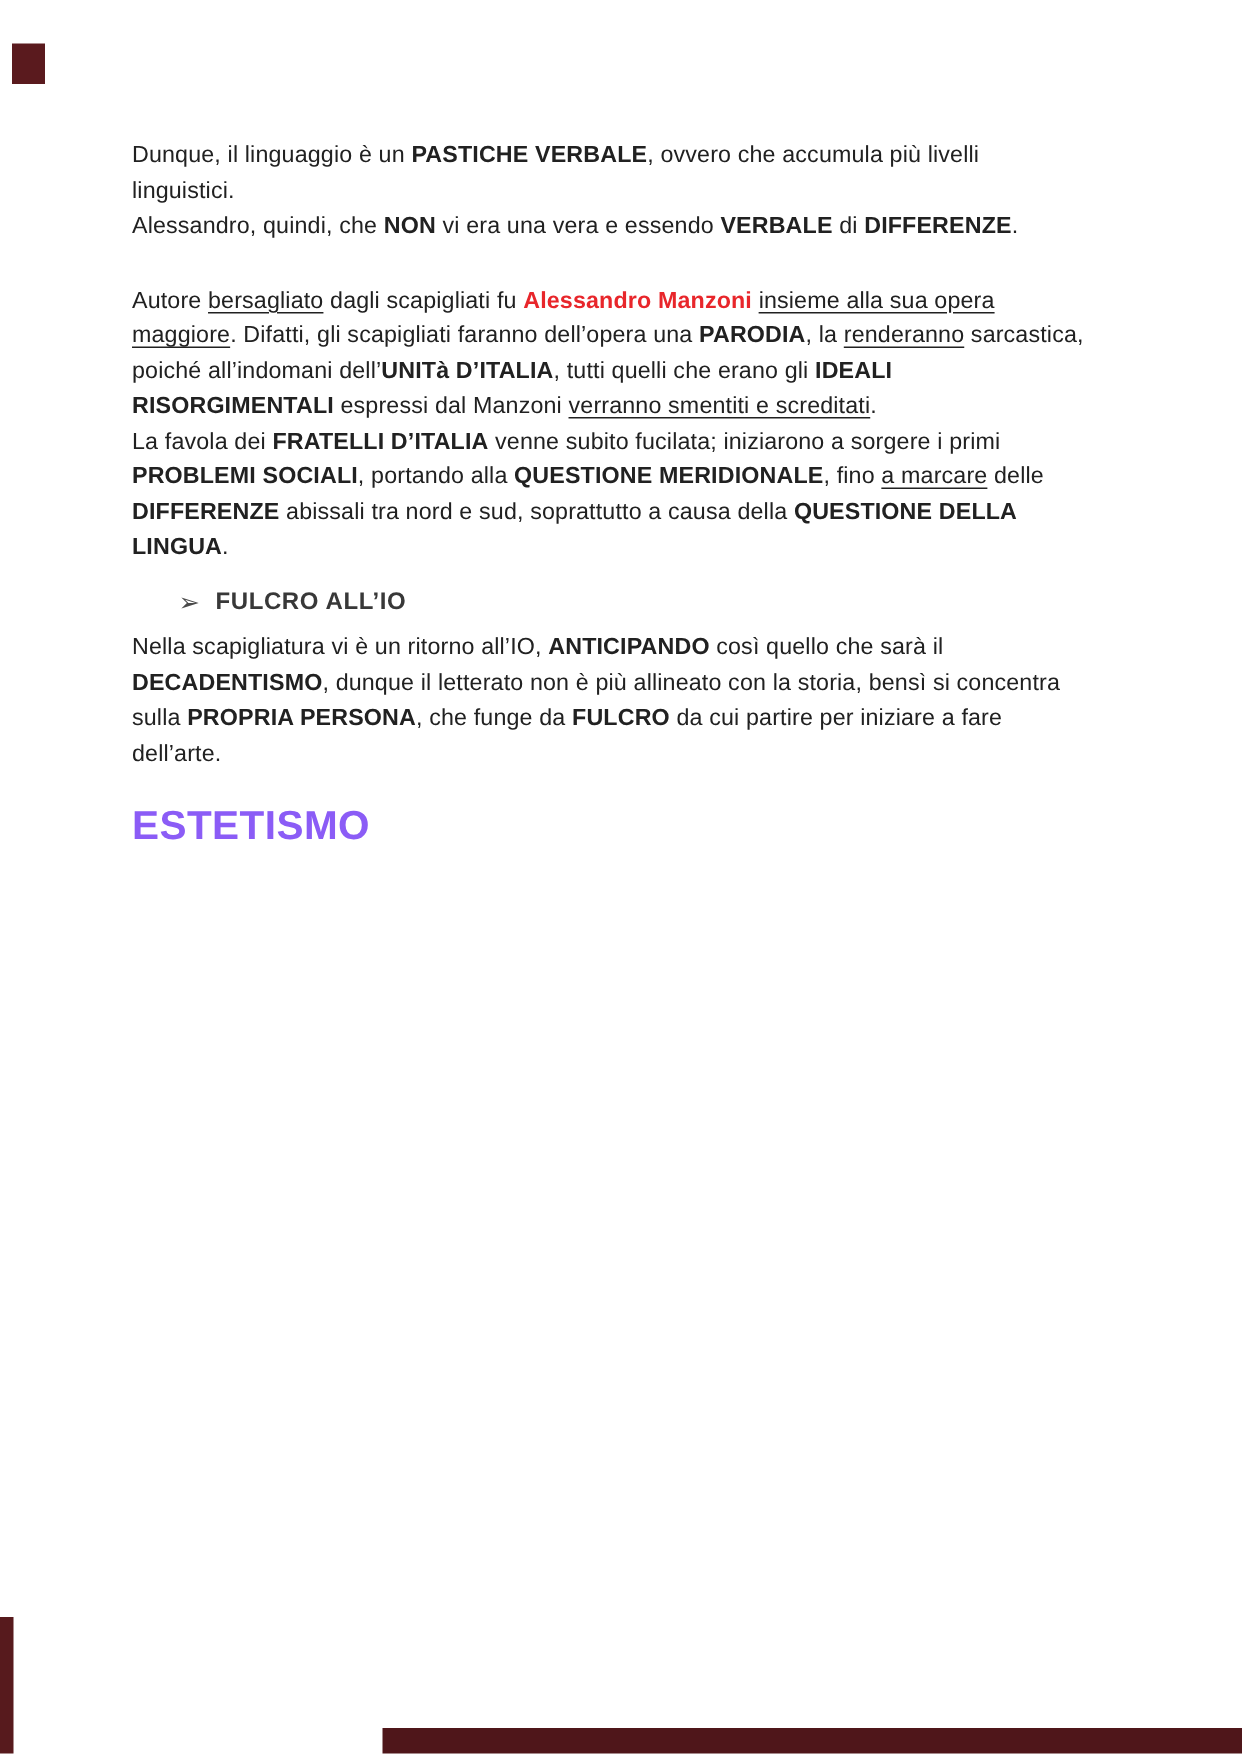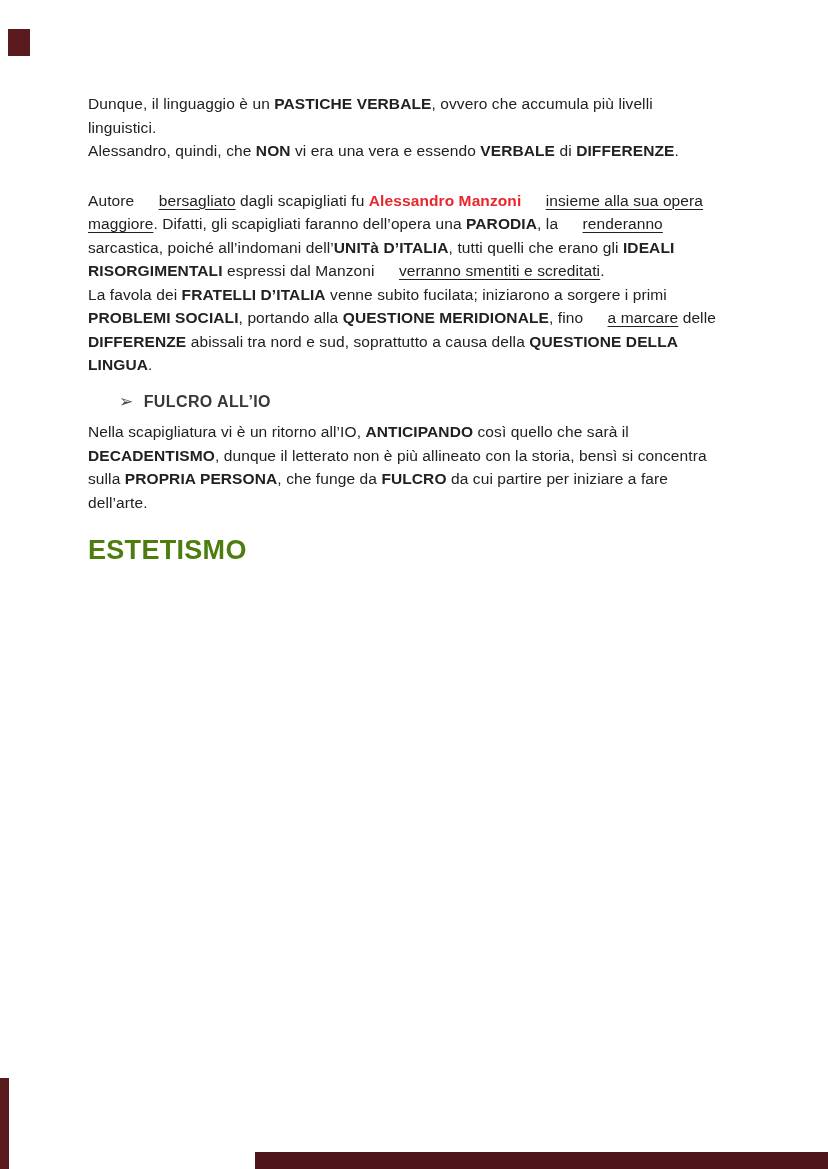--- a/index.html
+++ b/index.html
@@ -18,34 +18,34 @@
     width:636px;
     font-size:15.5px;
     line-height:23.5px;
     font-weight:500;
     letter-spacing:0.1px;
   }
   .doc p{margin:0;}
   .block{margin:0 0 26px 0;}
   .block.flow{margin-bottom:0;}
   span.b{font-weight:800;}
-  span.u{text-decoration:underline;text-underline-offset:3px;text-decoration-thickness:1.4px;margin-left:20px;}
+  span.u{text-decoration:underline;text-underline-offset:3px;text-decoration-thickness:1.4px;}
   span.red{color:#e8262b;font-weight:800;margin-top:21px;}
   .bullet-heading{
     margin:13px 0 7px 31px;
     display:flex;align-items:center;gap:10px;
     font-weight:800;font-size:16px;letter-spacing:0.4px;color:#383838;
   }
   .bullet-heading .marker{
     font-weight:400;font-size:17px;color:#4a4a4a;line-height:1;
   }
   h1.section{
     margin:21px 0 11px 0;
     font-size:27px;line-height:31px;
-    font-weight:800;letter-spacing:0.3px;color:#4d7c0f;
+    font-weight:800;letter-spacing:0.3px;color:#8b5cf6;
   }
   
   .mark{position:absolute;background:#551a1e;}
   .mark-topleft{left:8px;top:29px;width:22px;height:27px;background:#5a1a1e;}
   .mark-left-bottom{left:0;top:1078px;width:9px;height:91px;background:#571a1d;}
   .mark-bottom{left:255px;top:1152px;width:573px;height:17px;background:#4f161a;}
 </style>
 </head>
 <body>
 

